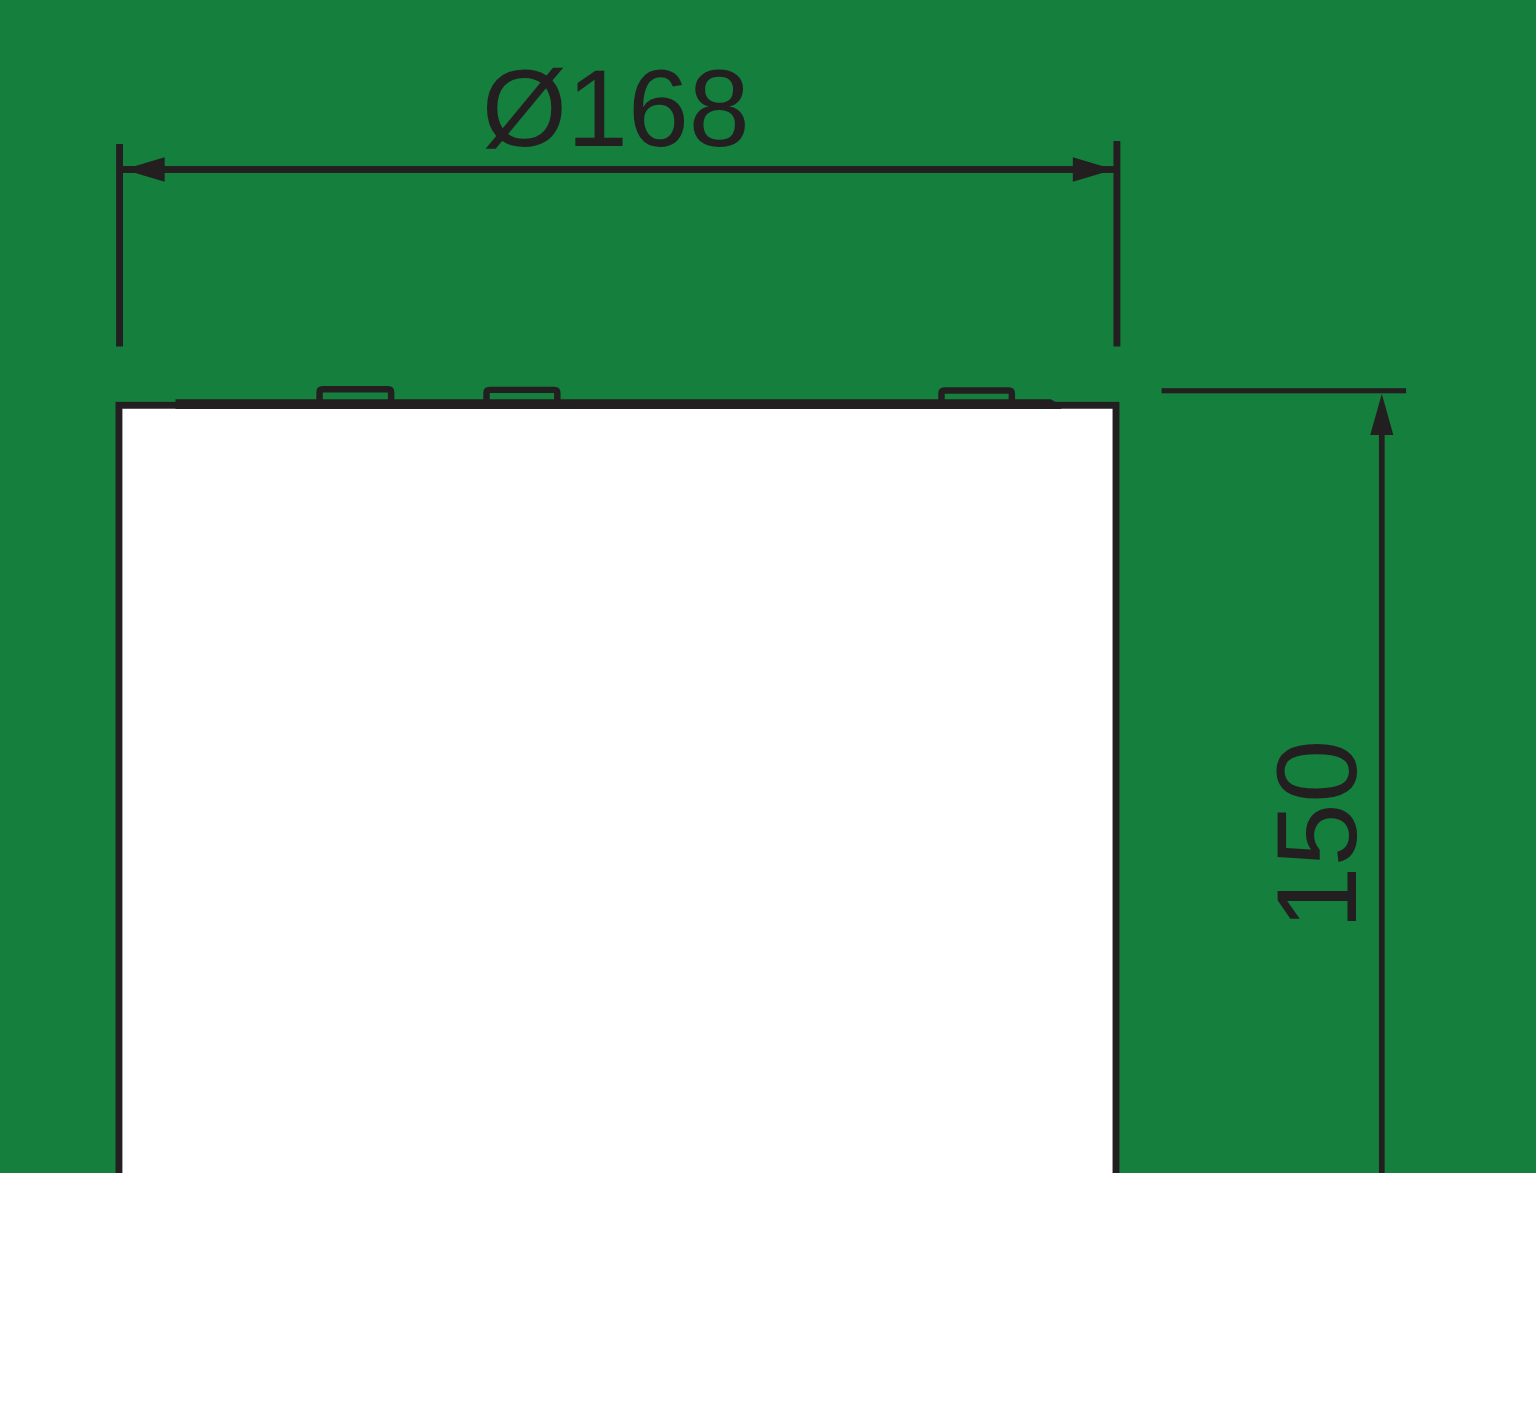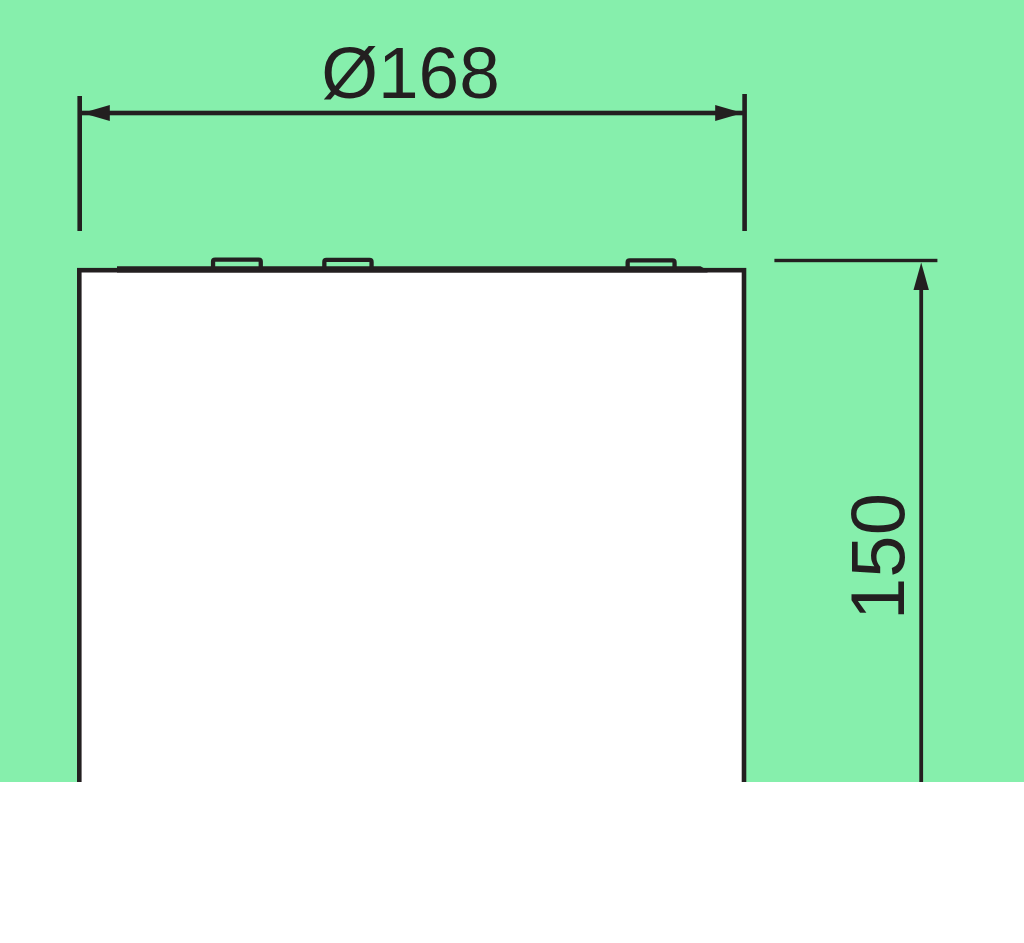--- a/index.html
+++ b/index.html
@@ -1,17 +1,17 @@
 <!DOCTYPE html>
 <html><head>
 <meta charset="utf-8">
 <title>Dimension drawing</title>
 <style>
   html,body{margin:0;padding:0;background:#ffffff;}
-  .page{position:relative;width:1024px;height:782px;background:#86efac;overflow:hidden;}
+  .page{position:relative;width:1024px;height:782px;background:#15803d;overflow:hidden;}
   svg{position:absolute;left:0;top:0;}
   text{font-family:"Liberation Sans", sans-serif;fill:#231f20;}
 </style>
 </head>
 <body>
 <div class="page">
 <svg width="1024" height="943" viewBox="0 0 1024 943">
 
   <text x="410.5" y="97.6" font-size="73" text-anchor="middle">Ø168</text>
 

